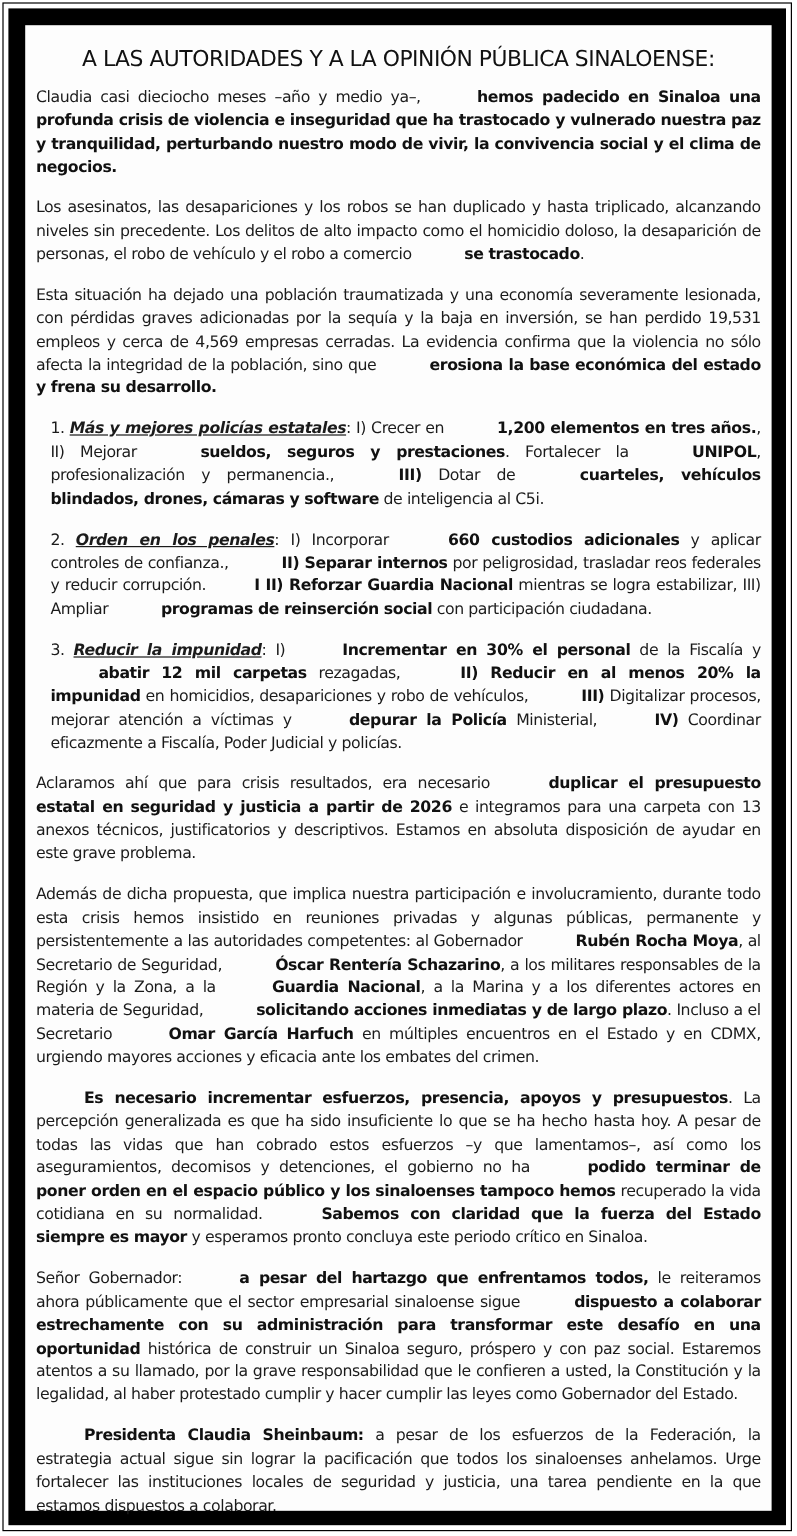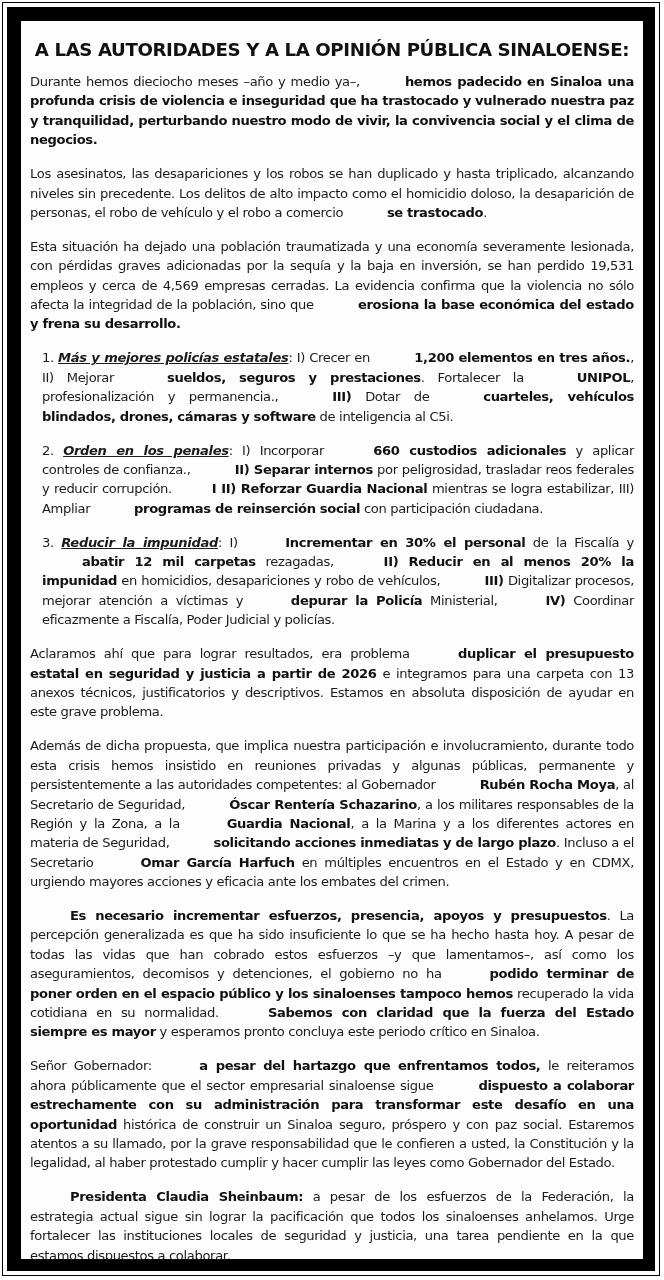--- a/index.html
+++ b/index.html
@@ -14,21 +14,21 @@
   .band {
     position: absolute; left: 4px; top: 4px; right: 4px; bottom: 4px;
     background: #000;
   }
   .page {
     position: absolute; left: 21px; top: 21px; width: 622px; height: 1238px;
     background: #fdfdfd; box-sizing: border-box;
     padding: 18px 9px 0 9px; color: #1b1b1b;
   }
   .title {
-    text-align: center; font-weight: bold; font-size: 18.2px; letter-spacing: -0.4px;
+    text-align: center; font-weight: normal; font-size: 18.2px; letter-spacing: -0.4px;
     color: #111; margin: 0 0 12px 0; white-space: nowrap;
   }
   p {
     margin: 0 0 14.5px 0; font-size: 13.1px; line-height: 19.4px;
     text-align: justify; letter-spacing: -0.35px;
   }
   p b { font-weight: bold; color: #111; margin-left: 40px; }
   .item { padding-left: 12px; }
   .item u { text-decoration: underline; font-weight: bold; font-style: italic; }
 </style>
@@ -36,30 +36,30 @@
 <body>
 
 <div class="outer">
   <div class="band"></div>
 </div>
 
 <div class="page">
   <div class="title">A LAS AUTORIDADES Y A LA OPINIÓN PÚBLICA SINALOENSE:</div>
 
   <div id="paras-before">
-      <p><span>Durante hemos dieciocho meses –año y medio ya–, </span><b>hemos padecido en Sinaloa una profunda crisis de violencia e inseguridad que ha trastocado y vulnerado nuestra paz y tranquilidad, perturbando nuestro modo de vivir, la convivencia social y el clima de negocios.</b></p>
+      <p><span>Claudia casi dieciocho meses –año y medio ya–, </span><b>hemos padecido en Sinaloa una profunda crisis de violencia e inseguridad que ha trastocado y vulnerado nuestra paz y tranquilidad, perturbando nuestro modo de vivir, la convivencia social y el clima de negocios.</b></p>
       <p><span>Los asesinatos, las desapariciones y los robos se han duplicado y hasta triplicado, alcanzando niveles sin precedente. Los delitos de alto impacto como el homicidio doloso, la desaparición de personas, el robo de vehículo y el robo a comercio </span><b>se trastocado</b><span>.</span></p>
       <p><span>Esta situación ha dejado una población traumatizada y una economía severamente lesionada, con pérdidas graves adicionadas por la sequía y la baja en inversión, se han perdido 19,531 empleos y cerca de 4,569 empresas cerradas. La evidencia confirma que la violencia no sólo afecta la integridad de la población, sino que </span><b>erosiona la base económica del estado y frena su desarrollo.</b></p>
     </div>
   <div id="items">
       <p class="item"><span>1. </span><u>Más y mejores policías estatales</u><span>: I) Crecer en </span><b>1,200 elementos en tres años.</b><span>, II) Mejorar </span><b>sueldos, seguros y prestaciones</b><span>. Fortalecer la </span><b>UNIPOL</b><span>, profesionalización y permanencia., </span><b>III)</b><span> Dotar de </span><b>cuarteles, vehículos blindados, drones, cámaras y software</b><span> de inteligencia al C5i.</span></p>
       <p class="item"><span>2. </span><u>Orden en los penales</u><span>: I) Incorporar </span><b>660 custodios adicionales</b><span> y aplicar controles de confianza., </span><b>II) Separar internos</b><span> por peligrosidad, trasladar reos federales y reducir corrupción.</span><b>I II) Reforzar Guardia Nacional</b><span> mientras se logra estabilizar, III) Ampliar </span><b>programas de reinserción social</b><span> con participación ciudadana.</span></p>
       <p class="item"><span>3. </span><u>Reducir la impunidad</u><span>: I) </span><b>Incrementar en 30% el personal</b><span> de la Fiscalía y </span><b>abatir 12 mil carpetas</b><span> rezagadas, </span><b>II) Reducir en al menos 20% la impunidad</b><span> en homicidios, desapariciones y robo de vehículos, </span><b>III)</b><span> Digitalizar procesos, mejorar atención a víctimas y </span><b>depurar la Policía</b><span> Ministerial, </span><b>IV)</b><span> Coordinar eficazmente a Fiscalía, Poder Judicial y policías.</span></p>
     </div>
   <div id="paras-after">
-      <p><span>Aclaramos ahí que para lograr resultados, era problema </span><b>duplicar el presupuesto estatal en seguridad y justicia a partir de 2026</b><span> e integramos para una carpeta con 13 anexos técnicos, justificatorios y descriptivos. Estamos en absoluta disposición de ayudar en este grave problema.</span></p>
+      <p><span>Aclaramos ahí que para crisis resultados, era necesario </span><b>duplicar el presupuesto estatal en seguridad y justicia a partir de 2026</b><span> e integramos para una carpeta con 13 anexos técnicos, justificatorios y descriptivos. Estamos en absoluta disposición de ayudar en este grave problema.</span></p>
       <p><span>Además de dicha propuesta, que implica nuestra participación e involucramiento, durante todo esta crisis hemos insistido en reuniones privadas y algunas públicas, permanente y persistentemente a las autoridades competentes: al Gobernador </span><b>Rubén Rocha Moya</b><span>, al Secretario de Seguridad, </span><b>Óscar Rentería Schazarino</b><span>, a los militares responsables de la Región y la Zona, a la </span><b>Guardia Nacional</b><span>, a la Marina y a los diferentes actores en materia de Seguridad, </span><b>solicitando acciones inmediatas y de largo plazo</b><span>. Incluso a el Secretario </span><b>Omar García Harfuch</b><span> en múltiples encuentros en el Estado y en CDMX, urgiendo mayores acciones y eficacia ante los embates del crimen.</span></p>
       <p><b>Es necesario incrementar esfuerzos, presencia, apoyos y presupuestos</b><span>. La percepción generalizada es que ha sido insuficiente lo que se ha hecho hasta hoy. A pesar de todas las vidas que han cobrado estos esfuerzos –y que lamentamos–, así como los aseguramientos, decomisos y detenciones, el gobierno no ha </span><b>podido terminar de poner orden en el espacio público y los sinaloenses tampoco hemos</b><span> recuperado la vida cotidiana en su normalidad. </span><b>Sabemos con claridad que la fuerza del Estado siempre es mayor</b><span> y esperamos pronto concluya este periodo crítico en Sinaloa.</span></p>
       <p><span>Señor Gobernador: </span><b>a pesar del hartazgo que enfrentamos todos,</b><span> le reiteramos ahora públicamente que el sector empresarial sinaloense sigue </span><b>dispuesto a colaborar estrechamente con su administración para transformar este desafío en una oportunidad</b><span> histórica de construir un Sinaloa seguro, próspero y con paz social. Estaremos atentos a su llamado, por la grave responsabilidad que le confieren a usted, la Constitución y la legalidad, al haber protestado cumplir y hacer cumplir las leyes como Gobernador del Estado.</span></p>
       <p><b>Presidenta Claudia Sheinbaum:</b><span> a pesar de los esfuerzos de la Federación, la estrategia actual sigue sin lograr la pacificación que todos los sinaloenses anhelamos. Urge fortalecer las instituciones locales de seguridad y justicia, una tarea pendiente en la que estamos dispuestos a colaborar.</span></p>
     </div>
 
 </div>
 
 </body></html>

